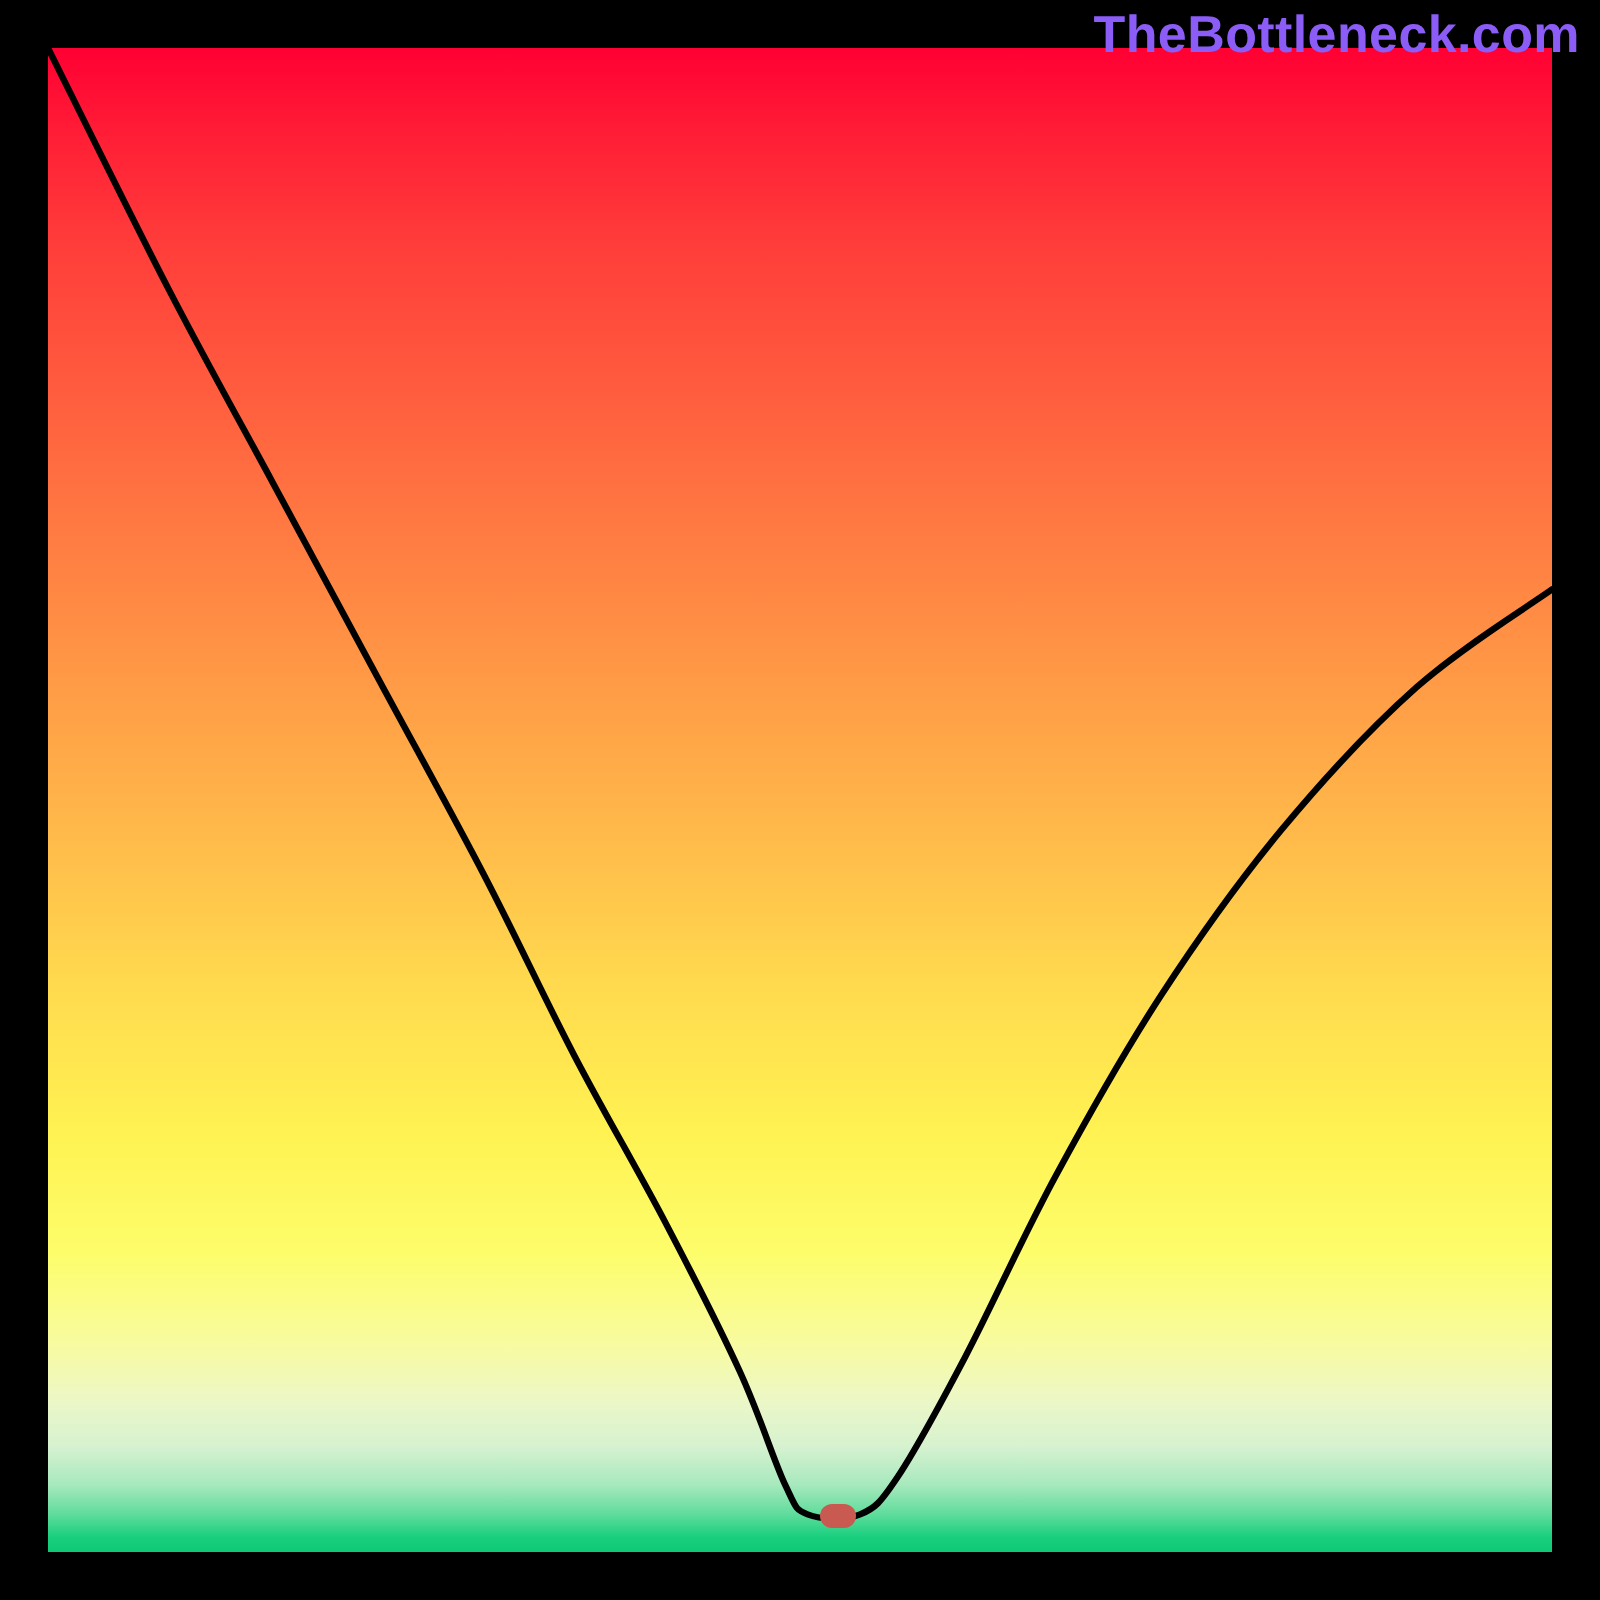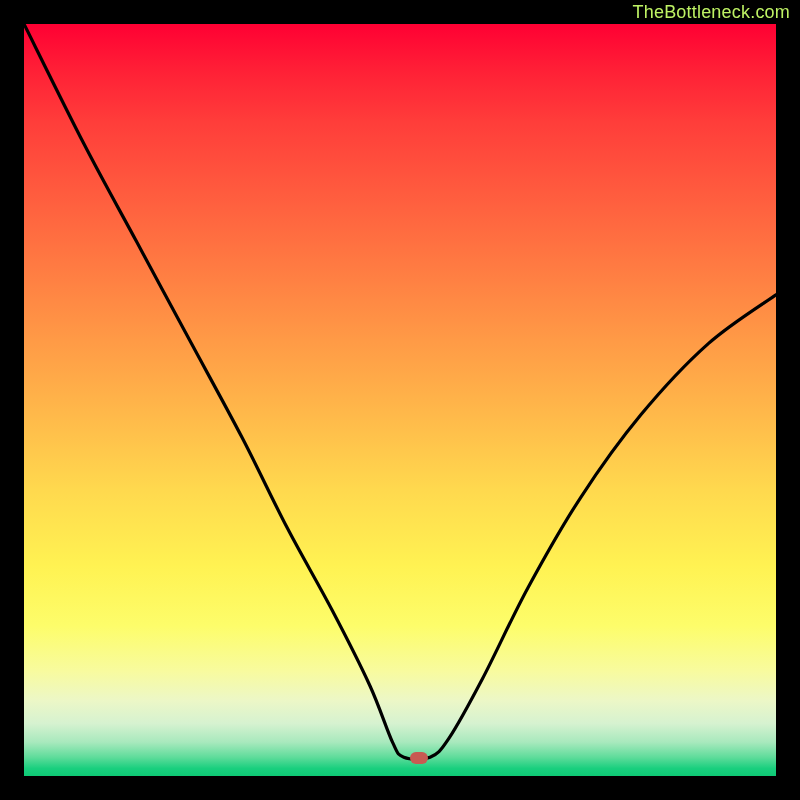--- a/index.html
+++ b/index.html
@@ -14,23 +14,23 @@
   .frame {
     position: relative;
     width: 800px;
     height: 800px;
     background: #000;
   }
   .watermark {
     position: absolute;
     top: 2px;
     right: 10px;
-    color: #bef264;
-    font-size: 18px;
-    font-weight: 400;
+    color: #8b5cf6;
+    font-size: 26px;
+    font-weight: 700;
     letter-spacing: 0.2px;
     z-index: 5;
     user-select: none;
   }
   .plot-area {
     position: absolute;
     left: 24px;
     top: 24px;
     width: 752px;   
     height: 752px;  

